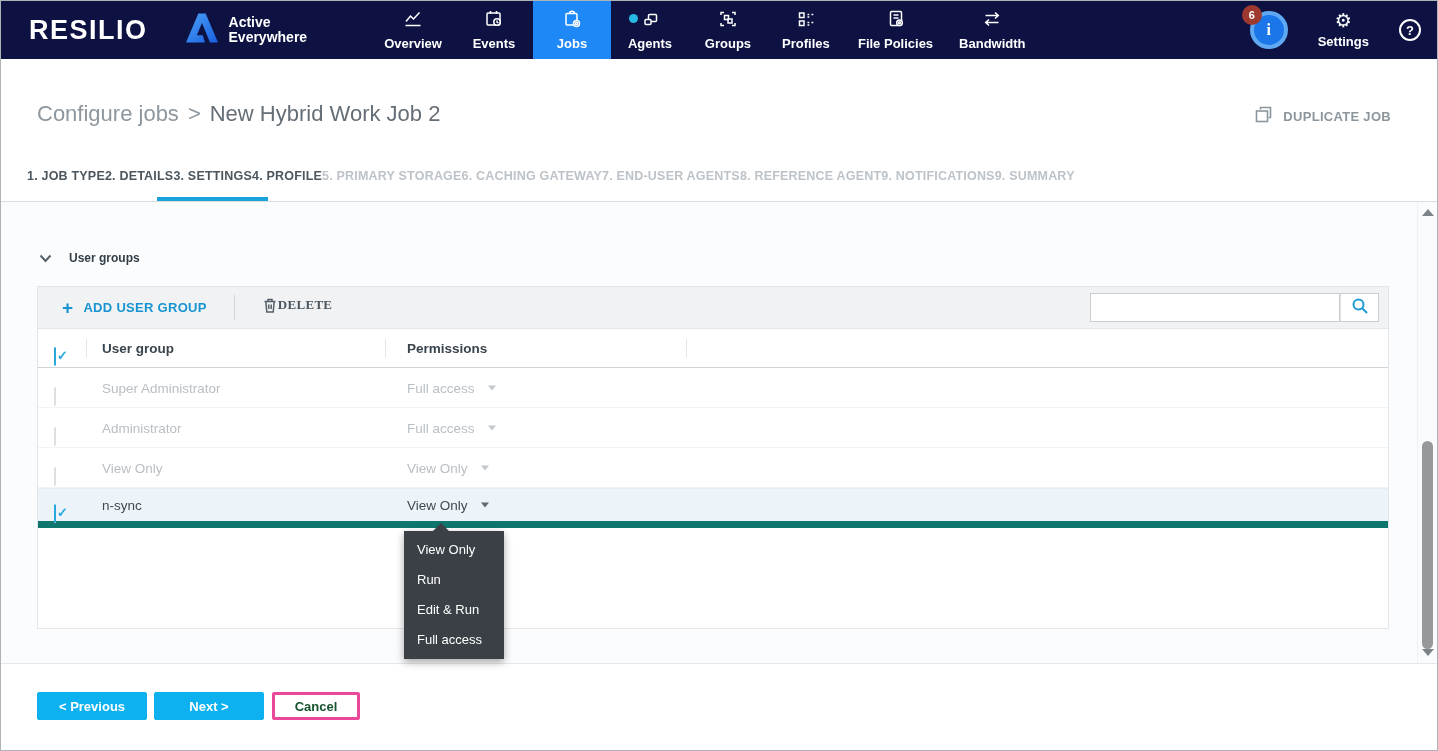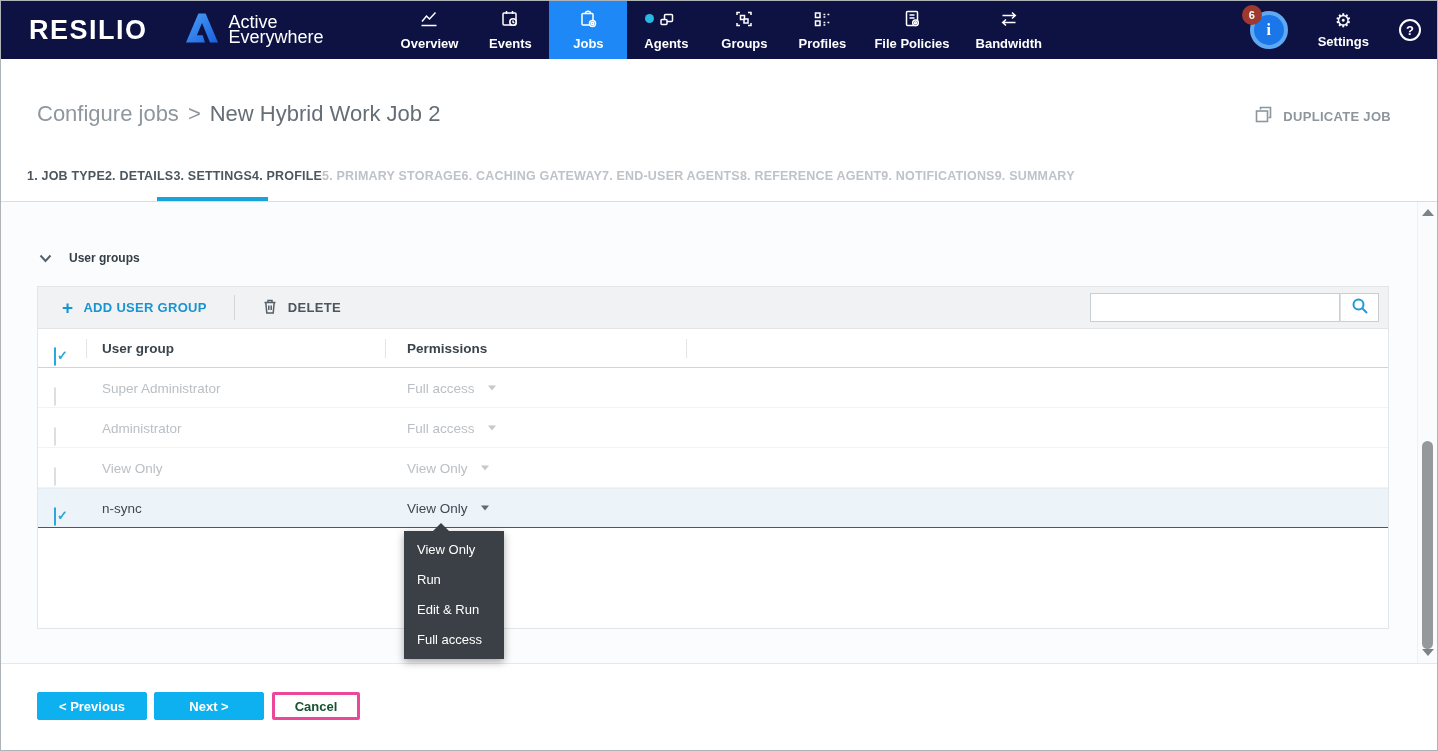--- a/index.html
+++ b/index.html
@@ -4,21 +4,21 @@
 <style>
   * { margin:0; padding:0; box-sizing:border-box; }
   html,body { background:#e9eaeb; }
   body { font-family:"Liberation Sans", sans-serif; }
   .screen { position:relative; width:1438px; height:751px; background:#ffffff; border:1px solid #aeb3b8; overflow:hidden; }
 
   
   .navbar { position:absolute; top:0; left:0; right:0; height:58px; background:#0d1243; display:flex; align-items:center; color:#fff; }
   .brand { font-size:27px; font-weight:bold; letter-spacing:1.5px; margin-left:28px; }
   .logo { display:flex; align-items:center; gap:9px; margin-left:36px; }
-  .logo-text { font-size:18px; font-weight:normal; line-height:15px; }
+  .logo-text { font-size:14px; font-weight:bold; line-height:15px; }
   .nav-items { display:flex; height:100%; margin-left:64px; }
   .nav-item { position:relative; min-width:78px; padding:0 13px; display:flex; flex-direction:column; align-items:center; justify-content:center; gap:7px; cursor:pointer; }
   .nav-item .nav-label { font-size:13px; font-weight:bold; white-space:nowrap; }
   .nav-item.active { background:#1e88f7; }
   .nav-item svg { display:block; }
   .status-dot { position:absolute; top:13px; left:50%; margin-left:-21px; width:9px; height:9px; border-radius:50%; background:#27b9e2; }
   .nav-right { margin-left:auto; display:flex; align-items:center; gap:30px; margin-right:16px; }
   .info-button { position:relative; width:38px; height:38px; border-radius:50%; background:#1b76ea; border:4px solid #5fa9f2; display:flex; align-items:center; justify-content:center; cursor:pointer; }
   .info-i { font-size:16px; font-weight:bold; font-family:"Liberation Serif", serif; }
   .badge { position:absolute; top:-10px; left:-12px; width:20px; height:20px; border-radius:50%; background:#9d392e; color:#fff; font-size:11px; font-weight:bold; display:flex; align-items:center; justify-content:center; }
@@ -43,29 +43,29 @@
   
   .content { position:absolute; top:201px; left:0; right:0; height:462px; background:#fbfcfd; border-bottom:1px solid #e6e9ea; }
   .section-header { position:absolute; left:38px; top:47px; display:flex; align-items:center; gap:17px; cursor:pointer; }
   .section-title { font-size:12px; font-weight:bold; color:#343e46; }
 
   .panel { position:absolute; left:36px; top:84px; width:1352px; }
   .toolbar { height:43px; background:#f1f2f4; border:1px solid #e3e6e8; display:flex; align-items:center; padding-left:24px; padding-right:9px; }
   .add-btn { display:flex; align-items:center; gap:10px; color:#1794d1; font-size:13px; font-weight:bold; letter-spacing:.3px; cursor:pointer; }
   .plus-glyph { font-size:19px; font-weight:bold; line-height:18px; }
   .tool-sep { width:1px; height:25px; background:#d2d6d9; margin:0 27px; }
-  .delete-btn { display:flex; align-items:center; gap:10px; color:#4c565e; font-size:13px; font-weight:bold; letter-spacing:.3px; cursor:pointer; }
+  .delete-btn { display:flex; align-items:flex-start; color:#4c565e; font-size:13px; font-weight:bold; letter-spacing:.3px; cursor:pointer;font-family:Liberation Serif, serif; }
   .search-group { margin-left:auto; display:flex; }
   .search-input { width:250px; height:29px; border:1px solid #c9ced2; background:#fff; padding:0 9px; font-size:13px; color:#3f4951; outline:none; font-family:"Liberation Sans", sans-serif; }
   .search-btn { width:39px; height:29px; border:1px solid #c9ced2; border-left:1px solid #dde1e3; background:#fff; display:flex; align-items:center; justify-content:center; cursor:pointer; }
 
   .table { background:#fff; border:1px solid #e3e6e8; border-top:none; height:300px; position:relative; }
   .thead { position:relative; height:39px; border-bottom:1px solid #cfd4d7; }
   .trow { position:relative; height:40px; border-bottom:1px solid #f1f3f4; }
-  .trow.selected { background:#ecf4fa; border-top:1px solid #e3edf3; border-bottom:1px solid #0f766e; }
+  .trow.selected { background:#ecf4fa; border-top:1px solid #e3edf3; border-bottom:7px solid #0f766e; }
   .cell-check { position:absolute; left:16px; top:50%; transform:translateY(-50%); }
   .col-name { position:absolute; left:64px; top:50%; transform:translateY(-50%); font-size:13.5px; }
   .col-perm { position:absolute; left:369px; top:50%; transform:translateY(-50%); font-size:13.5px; display:flex; align-items:center; gap:13px; }
   .thead .col-name, .thead .col-perm { font-weight:bold; color:#3a444c; }
   .vsep { position:absolute; top:10px; height:19px; width:1px; background:#e3e6e8; }
   .trow.disabled .col-name, .trow.disabled .col-perm { color:#b9bfc4; }
   .trow.selected .col-name, .trow.selected .col-perm { color:#3f4951; }
   .caret-down { width:0; height:0; border-left:4.5px solid transparent; border-right:4.5px solid transparent; border-top:5.5px solid #5f6970; }
   .trow.disabled .caret-down { border-top-color:#c4c9cd; }
 

